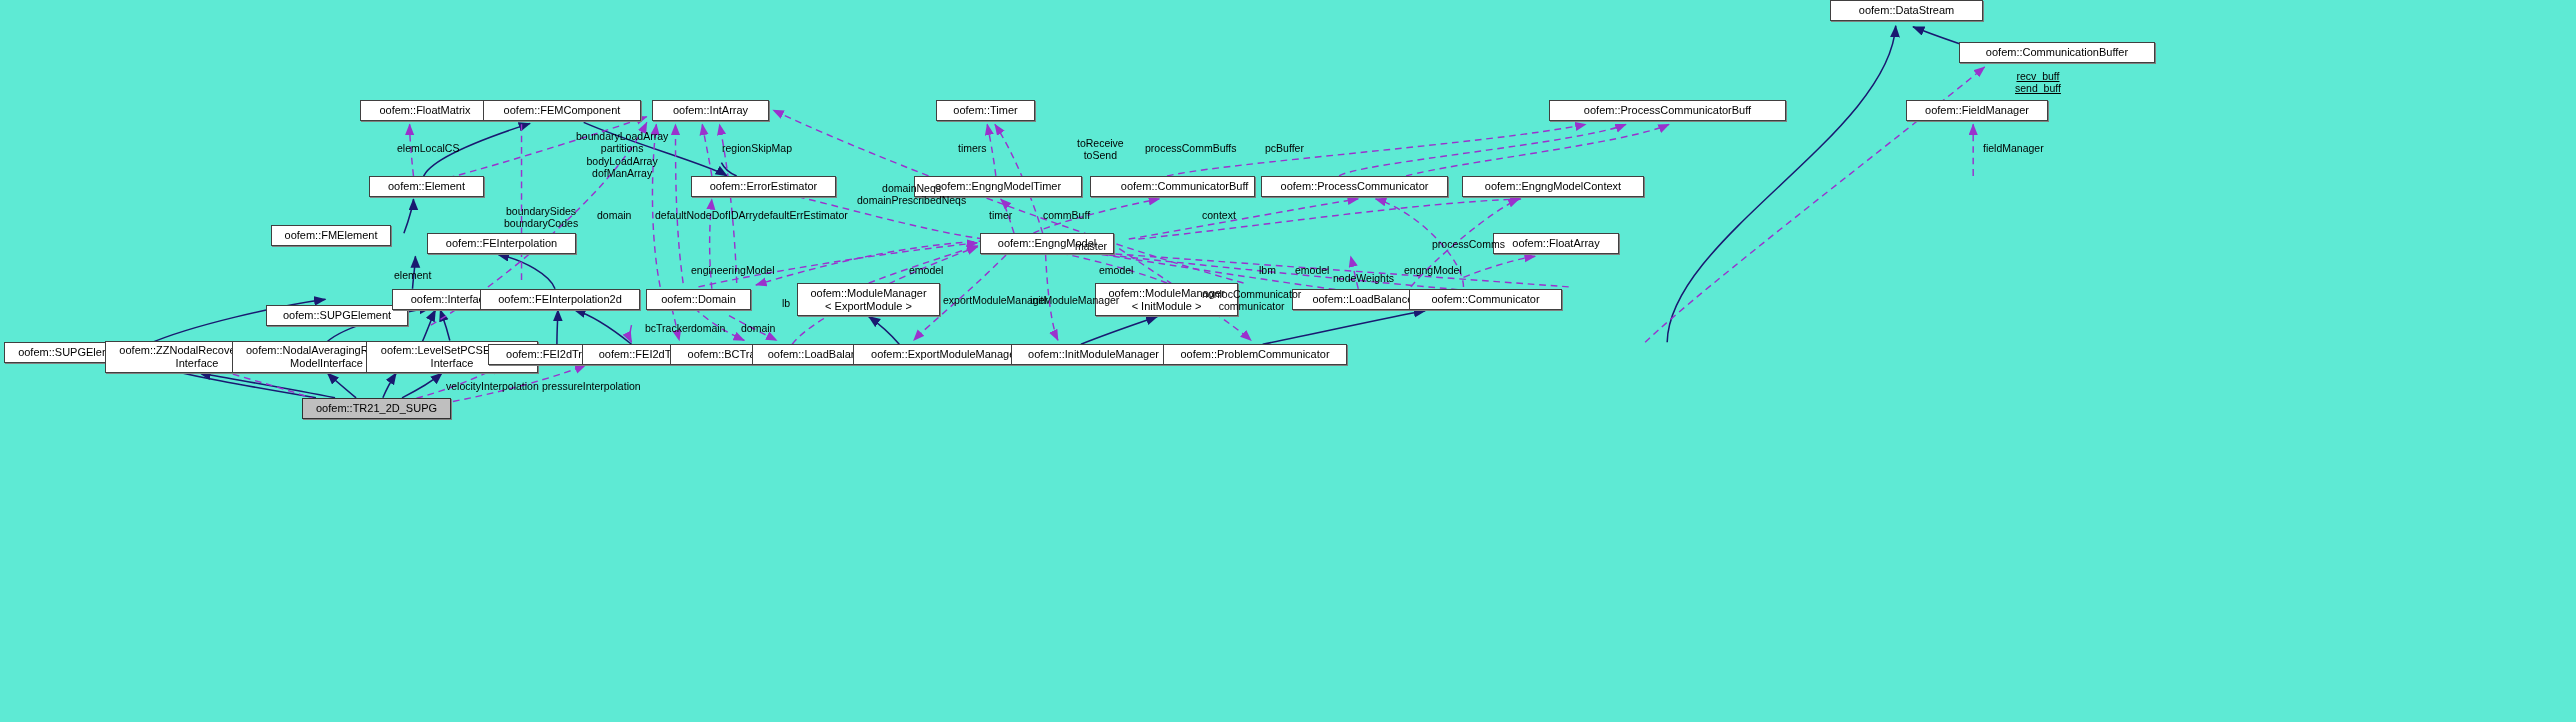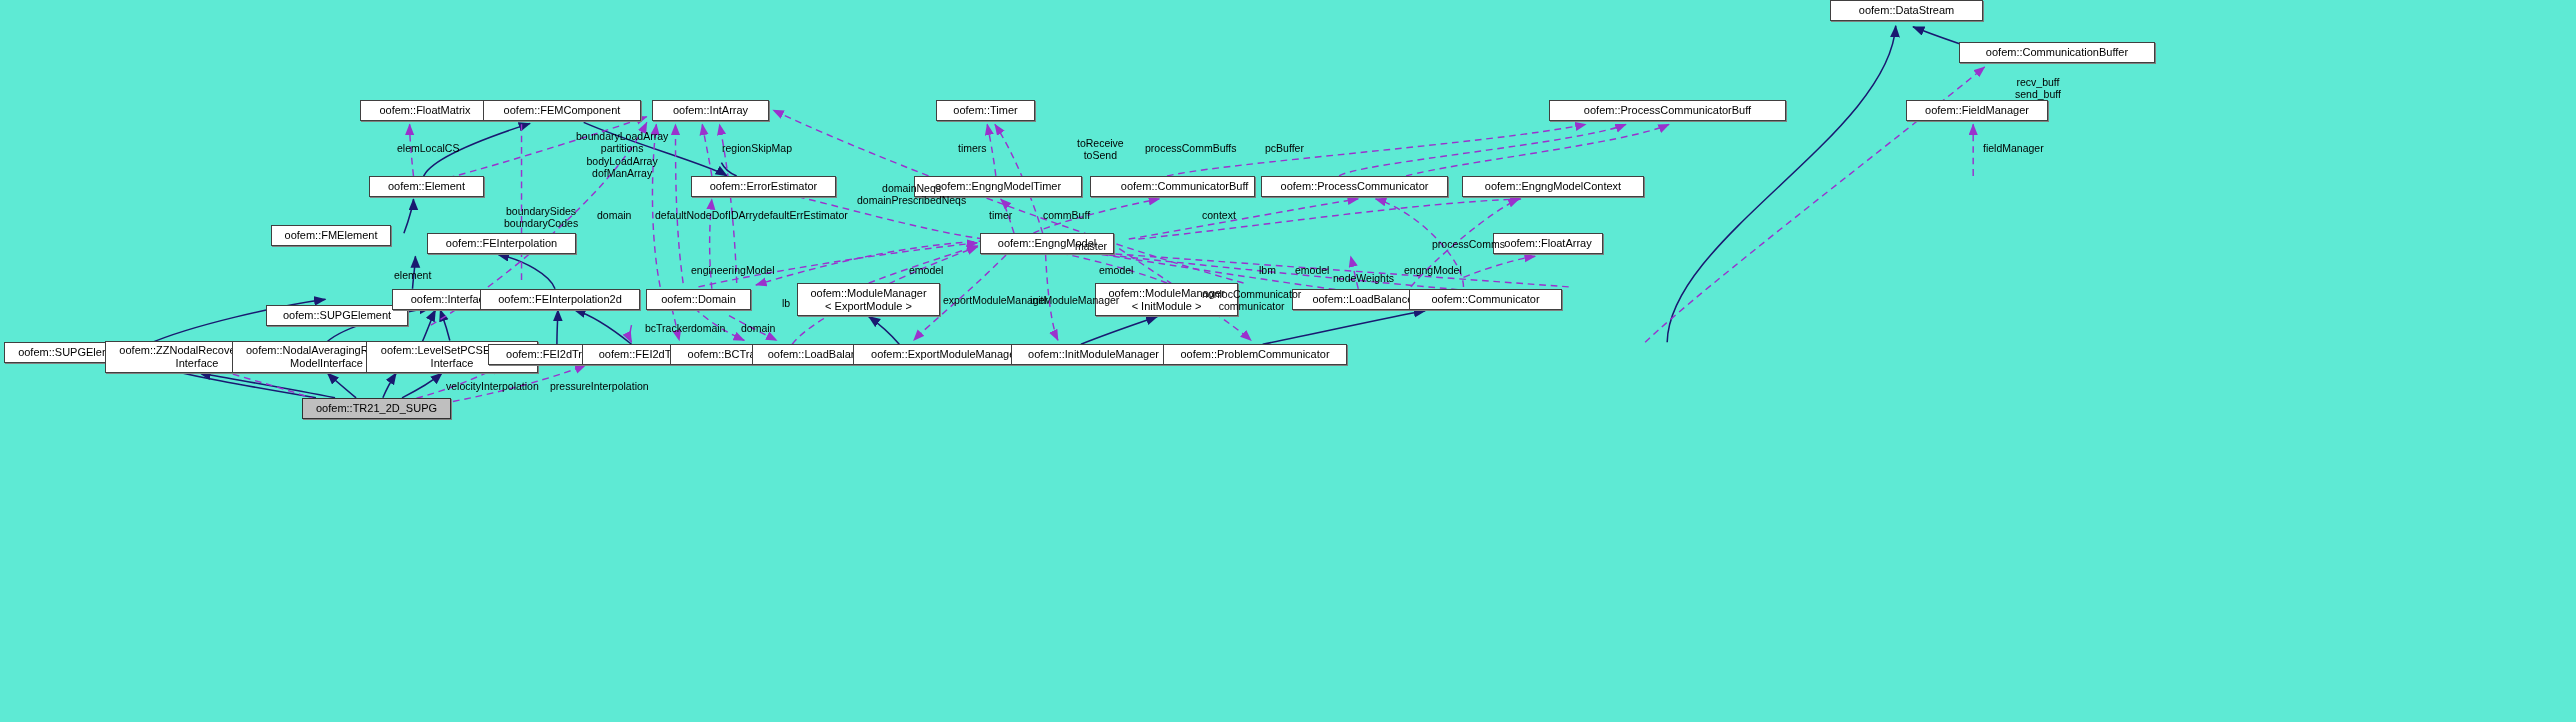--- a/index.html
+++ b/index.html
@@ -186,21 +186,21 @@
       <div class="node" style="left: 1906px; top: 100px; width: 142px; height: 21px;">oofem::FieldManager</div>
       <div class="node" style="left: 369px; top: 176px; width: 115px; height: 21px;">oofem::Element</div>
       <div class="node" style="left: 691px; top: 176px; width: 145px; height: 21px;">oofem::ErrorEstimator</div>
       <div class="node" style="left: 914px; top: 176px; width: 168px; height: 21px;">oofem::EngngModelTimer</div>
       <div class="node" style="left: 1090px; top: 176px; width: 165px; height: 21px; padding-left: 28px;">oofem::CommunicatorBuff</div>
       <div class="node" style="left: 1261px; top: 176px; width: 187px; height: 21px;">oofem::ProcessCommunicator</div>
       <div class="node" style="left: 1462px; top: 176px; width: 182px; height: 21px;">oofem::EngngModelContext</div>
       <div class="node" style="left: 271px; top: 225px; width: 120px; height: 21px;">oofem::FMElement</div>
       <div class="node" style="left: 427px; top: 233px; width: 149px; height: 21px;">oofem::FEInterpolation</div>
       <div class="node" style="left: 980px; top: 233px; width: 134px; height: 21px;">oofem::EngngModel</div>
-      <div class="node" style="left: 1493px; top: 233px; width: 110px; height: 21px;">oofem::FloatArray</div>
+      <div class="node" style="left: 1493px; top: 233px; width: 126px; height: 21px;">oofem::FloatArray</div>
       <div class="node" style="left: 266px; top: 289px; width: 142px; height: 21px; margin-top: 16px;">oofem::SUPGElement</div>
       <div class="node" style="left: 392px; top: 289px; width: 117px; height: 21px;">oofem::Interface</div>
       <div class="node" style="left: 480px; top: 289px; width: 160px; height: 21px;">oofem::FEInterpolation2d</div>
       <div class="node" style="left: 646px; top: 289px; width: 105px; height: 21px;">oofem::Domain</div>
       <div class="node" style="left: 797px; top: 283px; width: 143px; height: 33px;">oofem::ModuleManager
 &lt; ExportModule &gt;</div>
       <div class="node" style="left: 1095px; top: 283px; width: 143px; height: 33px;">oofem::ModuleManager
 &lt; InitModule &gt;</div>
       <div class="node" style="left: 1292px; top: 289px; width: 182px; height: 21px;">oofem::LoadBalancerMonitor</div>
       <div class="node" style="left: 1409px; top: 289px; width: 153px; height: 21px;">oofem::Communicator</div>
@@ -214,21 +214,21 @@
       <div class="node" style="left: 488px; top: 344px; width: 139px; height: 21px;">oofem::FEI2dTrQuad</div>
       <div class="node" style="left: 582px; top: 344px; width: 124px; height: 21px;">oofem::FEI2dTrLin</div>
       <div class="node" style="left: 670px; top: 344px; width: 124px; height: 21px;">oofem::BCTracker</div>
       <div class="node" style="left: 752px; top: 344px; width: 136px; height: 21px;">oofem::LoadBalancer</div>
       <div class="node" style="left: 853px; top: 344px; width: 184px; height: 21px;">oofem::ExportModuleManager</div>
       <div class="node" style="left: 1011px; top: 344px; width: 165px; height: 21px;">oofem::InitModuleManager</div>
       <div class="node" style="left: 1163px; top: 344px; width: 184px; height: 21px;">oofem::ProblemCommunicator</div>
       <div class="node highlight" style="left: 302px; top: 398px; width: 149px; height: 21px;">oofem::TR21_2D_SUPG</div>
     </div>
   <div id="labels">
-      <div class="edge-label" style="left: 2015px; top: 76px;">recv_buff
+      <div class="edge-label" style="left: 2015px; top: 70px; text-decoration: underline;">recv_buff
 send_buff</div>
       <div class="edge-label" style="left: 397px; top: 142px;">elemLocalCS</div>
       <div class="edge-label" style="left: 576px; top: 130px;">boundaryLoadArray
 partitions
 bodyLoadArray
 dofManArray</div>
       <div class="edge-label" style="left: 722px; top: 142px;">regionSkipMap</div>
       <div class="edge-label" style="left: 958px; top: 142px;">timers</div>
       <div class="edge-label" style="left: 1077px; top: 137px;">toReceive
 toSend</div>
@@ -257,17 +257,17 @@
       <div class="edge-label" style="left: 1432px; top: 238px;">processComms</div>
       <div class="edge-label" style="left: 782px; top: 297px;">lb</div>
       <div class="edge-label" style="left: 943px; top: 294px;">exportModuleManager</div>
       <div class="edge-label" style="left: 1030px; top: 294px;">initModuleManager</div>
       <div class="edge-label" style="left: 1202px; top: 288px;">nonlocCommunicator
 communicator</div>
       <div class="edge-label" style="left: 645px; top: 322px;">bcTracker</div>
       <div class="edge-label" style="left: 691px; top: 322px;">domain</div>
       <div class="edge-label" style="left: 741px; top: 322px;">domain</div>
       <div class="edge-label" style="left: 446px; top: 380px;">velocityInterpolation</div>
-      <div class="edge-label" style="left: 542px; top: 380px; margin-left: 8px;">pressureInterpolation</div>
+      <div class="edge-label" style="left: 542px; top: 380px;">pressureInterpolation</div>
     </div>
 
 </div>
 
 
 </body></html>

